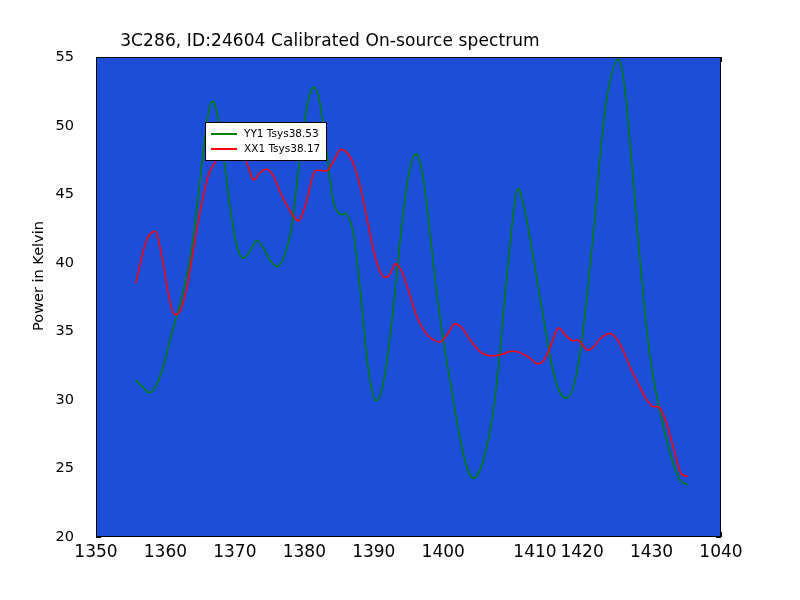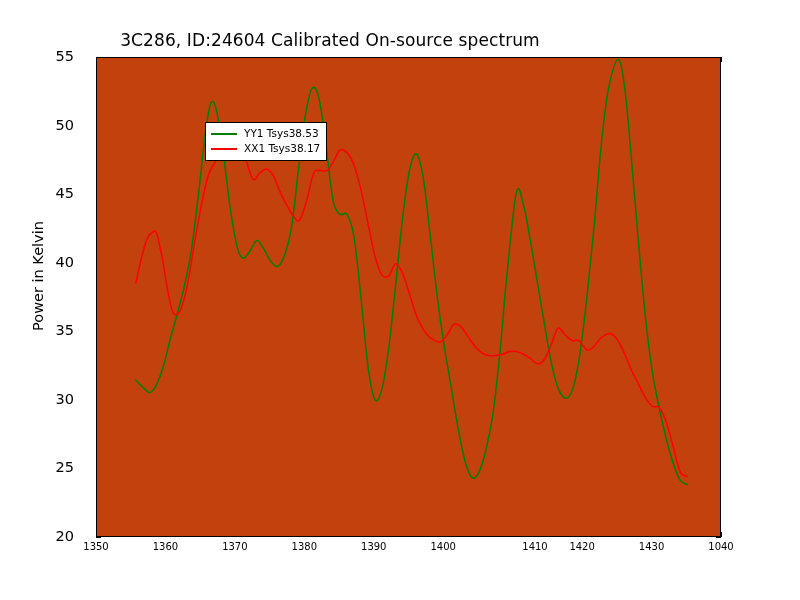--- a/index.html
+++ b/index.html
@@ -8,33 +8,33 @@
     font-family:"DejaVu Sans", sans-serif;
     overflow:hidden;
   }
   #figure{position:relative;width:800px;height:600px;}
   #plot-title{
     position:absolute;left:0;top:30px;width:660px;text-align:center;
     font-size:17px;color:#000;letter-spacing:0.1px;
   }
   #axes{
     position:absolute;left:96px;top:57px;width:625px;height:480px;
-    border:1.1px solid #000;box-sizing:border-box;background:#c2410c;
+    border:1.1px solid #000;box-sizing:border-box;background:#1d4ed8;
   }
   #canvas-wrap{position:absolute;left:0;top:0;width:100%;height:100%;overflow:hidden;}
   svg.curves{position:absolute;left:0;top:0;}
   .ytick-label{
     position:absolute;right:726px;text-align:right;width:60px;
     font-size:14.5px;color:#000;transform:translateY(-9px);
   }
   .ytick-mark{position:absolute;left:96px;width:5px;height:1px;background:#000;}
   .ytick-mark.right{left:716px;}
   .xtick-label{
     position:absolute;top:541px;width:70px;text-align:center;
-    font-size:10px;color:#000;
+    font-size:17px;color:#000;
   }
   .xtick-mark{position:absolute;top:532px;width:1px;height:5px;background:#000;}
   .xtick-mark.top{top:57px;}
   #ylabel{
     position:absolute;left:-152px;top:268px;width:380px;text-align:center;
     font-size:14.5px;color:#000;transform:rotate(-90deg);
   }
   #xlabel{
     position:absolute;left:0;top:565px;width:800px;text-align:center;
     font-size:14.5px;color:#000;

